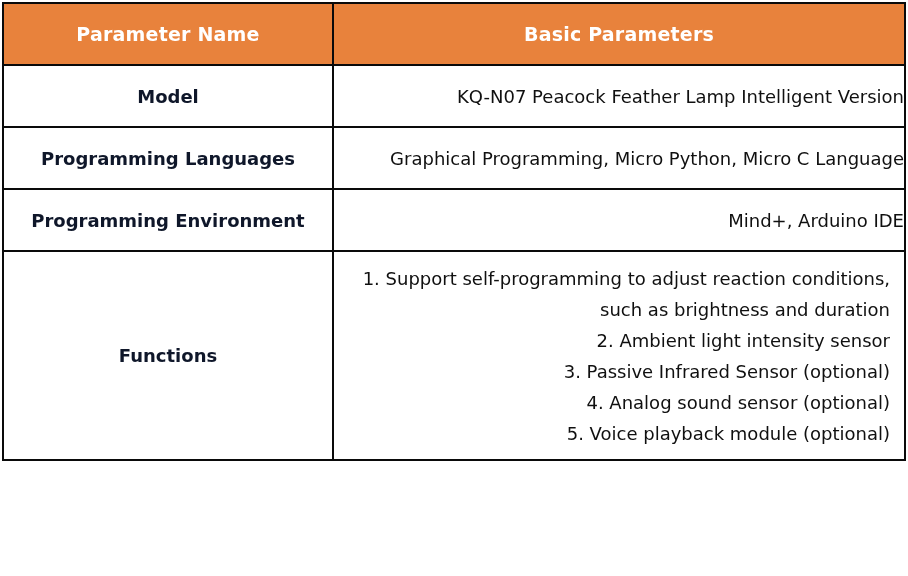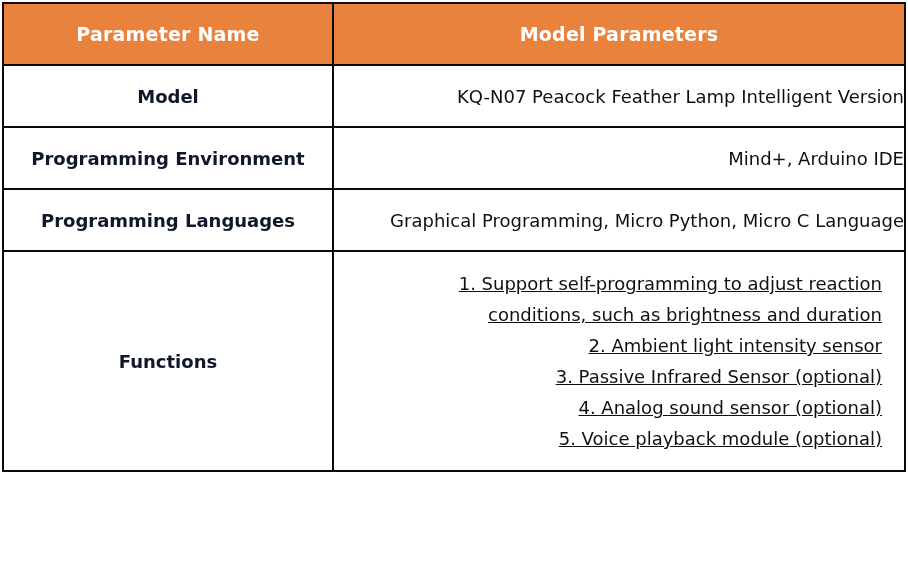--- a/index.html
+++ b/index.html
@@ -79,24 +79,23 @@
   .row-functions .param-cell {
     height: 207px;
   }
   .row-functions .value-cell {
     height: 207px;
     white-space: normal;
     padding: 0 6px 0 18px;
   }
 
   .fn-list {
-    margin: 16px;
+    margin: 8px;
     padding: 0;
     list-style: none;
-    text-decoration: underline;
   }
   .fn-list li {
     font-size: 18px;
     line-height: 31px;
     color: #101010;
     text-indent: 0;
   }
   .fn-list li .fn-text {
     display: inline;
   }
@@ -106,39 +105,39 @@
 
 <div class="spec-table-wrap">
   <table class="spec-table">
     <colgroup>
       <col class="col-param">
       <col class="col-value">
     </colgroup>
     <thead>
       <tr class="hdr-row">
         <th>Parameter Name</th>
-        <th>Model Parameters</th>
+        <th>Basic Parameters</th>
       </tr>
     </thead>
     <tbody>
 
       <tr>
         <td class="param-cell">Model</td>
         <td class="value-cell">KQ-N07 Peacock Feather Lamp Intelligent Version</td>
       </tr>
 
 
       <tr>
-        <td class="param-cell">Programming Environment</td>
-        <td class="value-cell">Mind+, Arduino IDE</td>
+        <td class="param-cell">Programming Languages</td>
+        <td class="value-cell">Graphical Programming, Micro Python, Micro C Language</td>
       </tr>
 
       <tr>
-        <td class="param-cell">Programming Languages</td>
-        <td class="value-cell">Graphical Programming, Micro Python, Micro C Language</td>
+        <td class="param-cell">Programming Environment</td>
+        <td class="value-cell">Mind+, Arduino IDE</td>
       </tr>
 
 
       <tr class="row-functions">
         <td class="param-cell">Functions</td>
         <td class="value-cell">
           <ul class="fn-list">
             <li><span class="fn-text">1. Support self-programming to adjust reaction conditions, such as brightness and duration</span></li>
             <li><span class="fn-text">2. Ambient light intensity sensor</span></li>
             <li><span class="fn-text">3. Passive Infrared Sensor (optional)</span></li>

